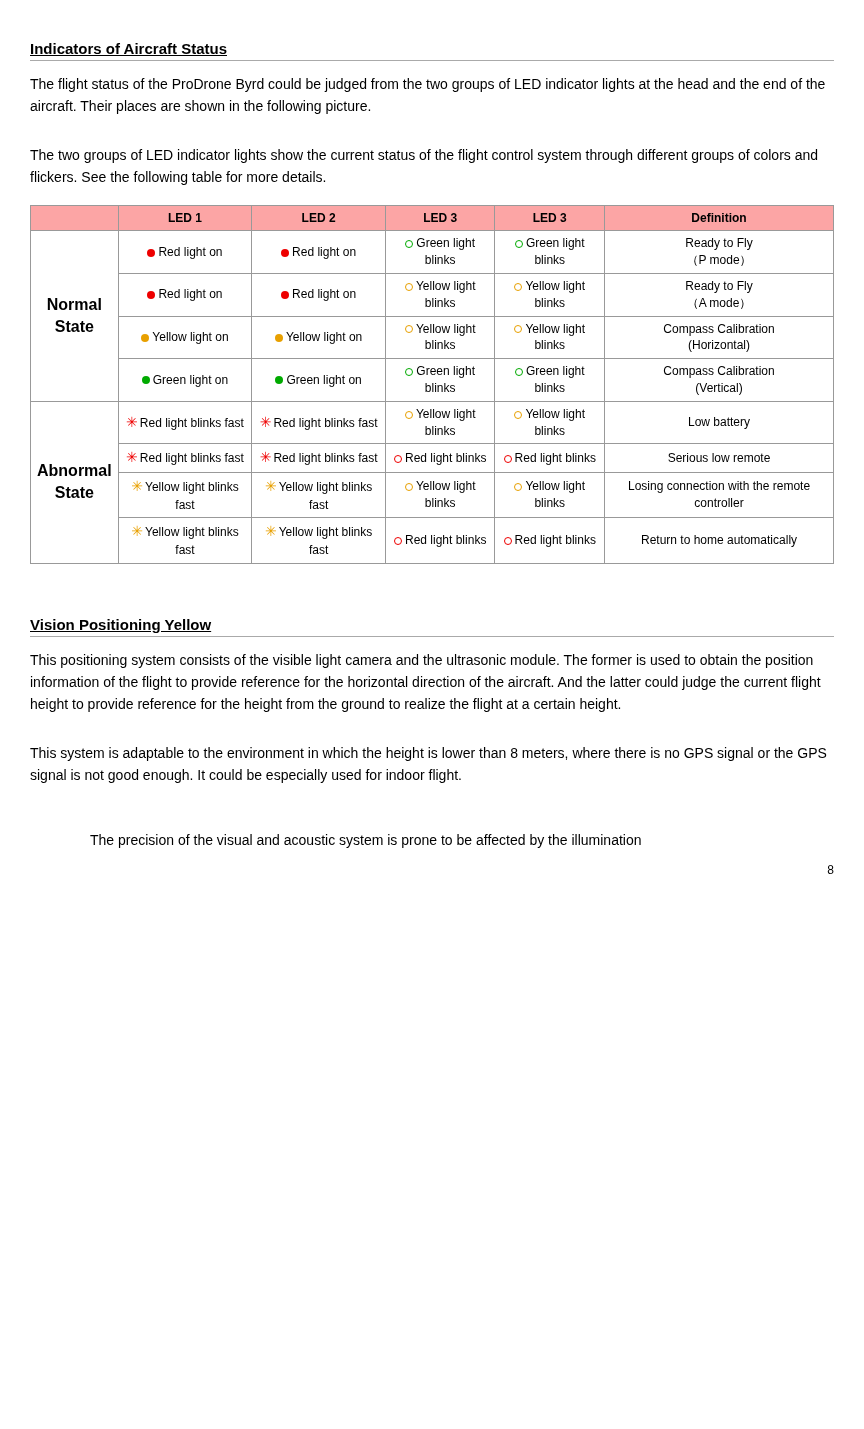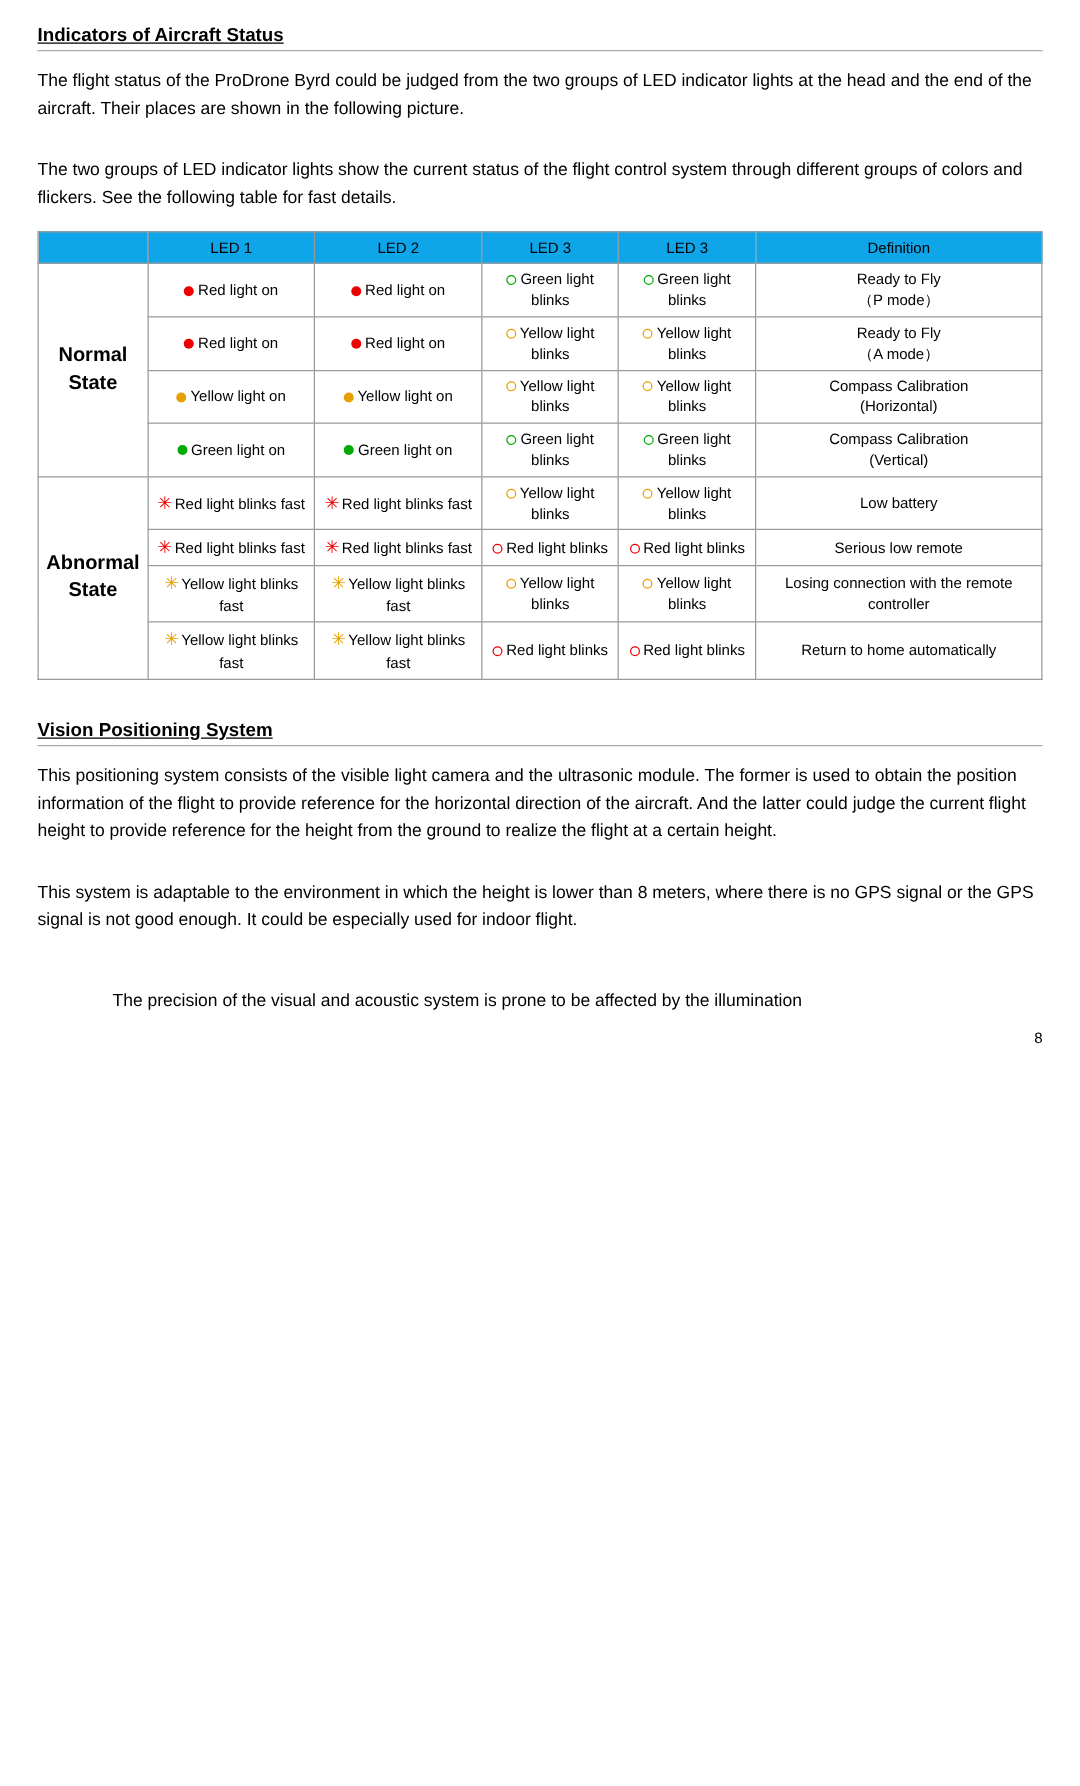--- a/index.html
+++ b/index.html
@@ -11,20 +11,21 @@
       padding: 20px 30px;
       max-width: 864px;
     }
     h2.section-title {
       font-size: 15px;
       font-weight: bold;
       border-bottom: 1px solid #aaa;
       padding-bottom: 3px;
       margin-bottom: 12px;
       text-decoration: underline;
+      margin-top: 20px;
     }
     p {
       margin-bottom: 10px;
       line-height: 1.6;
     }
     .spacer { height: 16px; }
 
     
     .led-table {
       border-collapse: collapse;
@@ -33,22 +34,22 @@
       font-size: 12px;
     }
     .led-table th, .led-table td {
       border: 1px solid #999;
       text-align: center;
       padding: 4px 6px;
       vertical-align: middle;
       line-height: 1.4;
     }
     .led-table th {
-      background: #0ea5e9;
-      font-weight: normal;
+      background: #fca5a5;
+      font-weight: bold;
     }
     .dot {
       display: inline-block;
       width: 8px;
       height: 8px;
       border-radius: 50%;
       margin-right: 3px;
       vertical-align: middle;
     }
     .dot-red { background: #e00; }
@@ -69,21 +70,21 @@
   </style>
 </head>
 <body>
 
 <h2 class="section-title">Indicators of Aircraft Status</h2>
 
 <p>The flight status of the ProDrone Byrd could be judged from the two groups of LED indicator lights at the head and the end of the aircraft. Their places are shown in the following picture.</p>
 
 <div class="spacer"></div>
 
-<p>The two groups of LED indicator lights show the current status of the flight control system through different groups of colors and flickers. See the following table for fast details.</p>
+<p>The two groups of LED indicator lights show the current status of the flight control system through different groups of colors and flickers. See the following table for more details.</p>
 
 <table class="led-table">
   <thead>
     <tr>
       <th></th>
       <th>LED 1</th>
       <th>LED 2</th>
       <th>LED 3</th>
       <th>LED 3</th>
       <th>Definition</th>
@@ -212,21 +213,21 @@
       <td>
         <span class="dot dot-outline-red"></span>Red light blinks
       </td>
       <td>Return to home automatically</td>
     </tr>
   </tbody>
 </table>
 
 <div class="spacer"></div>
 
-<h2 class="section-title">Vision Positioning System</h2>
+<h2 class="section-title">Vision Positioning Yellow</h2>
 
 <p>This positioning system consists of the visible light camera and the ultrasonic module. The former is used to obtain the position information of the flight to provide reference for the horizontal direction of the aircraft. And the latter could judge the current flight height to provide reference for the height from the ground to realize the flight at a certain height.</p>
 
 <div class="spacer"></div>
 
 <p>This system is adaptable to the environment in which the height is lower than 8 meters, where there is no GPS signal or the GPS signal is not good enough. It could be especially used for indoor flight.</p>
 
 <div class="spacer"></div>
 <div class="spacer"></div>
 

